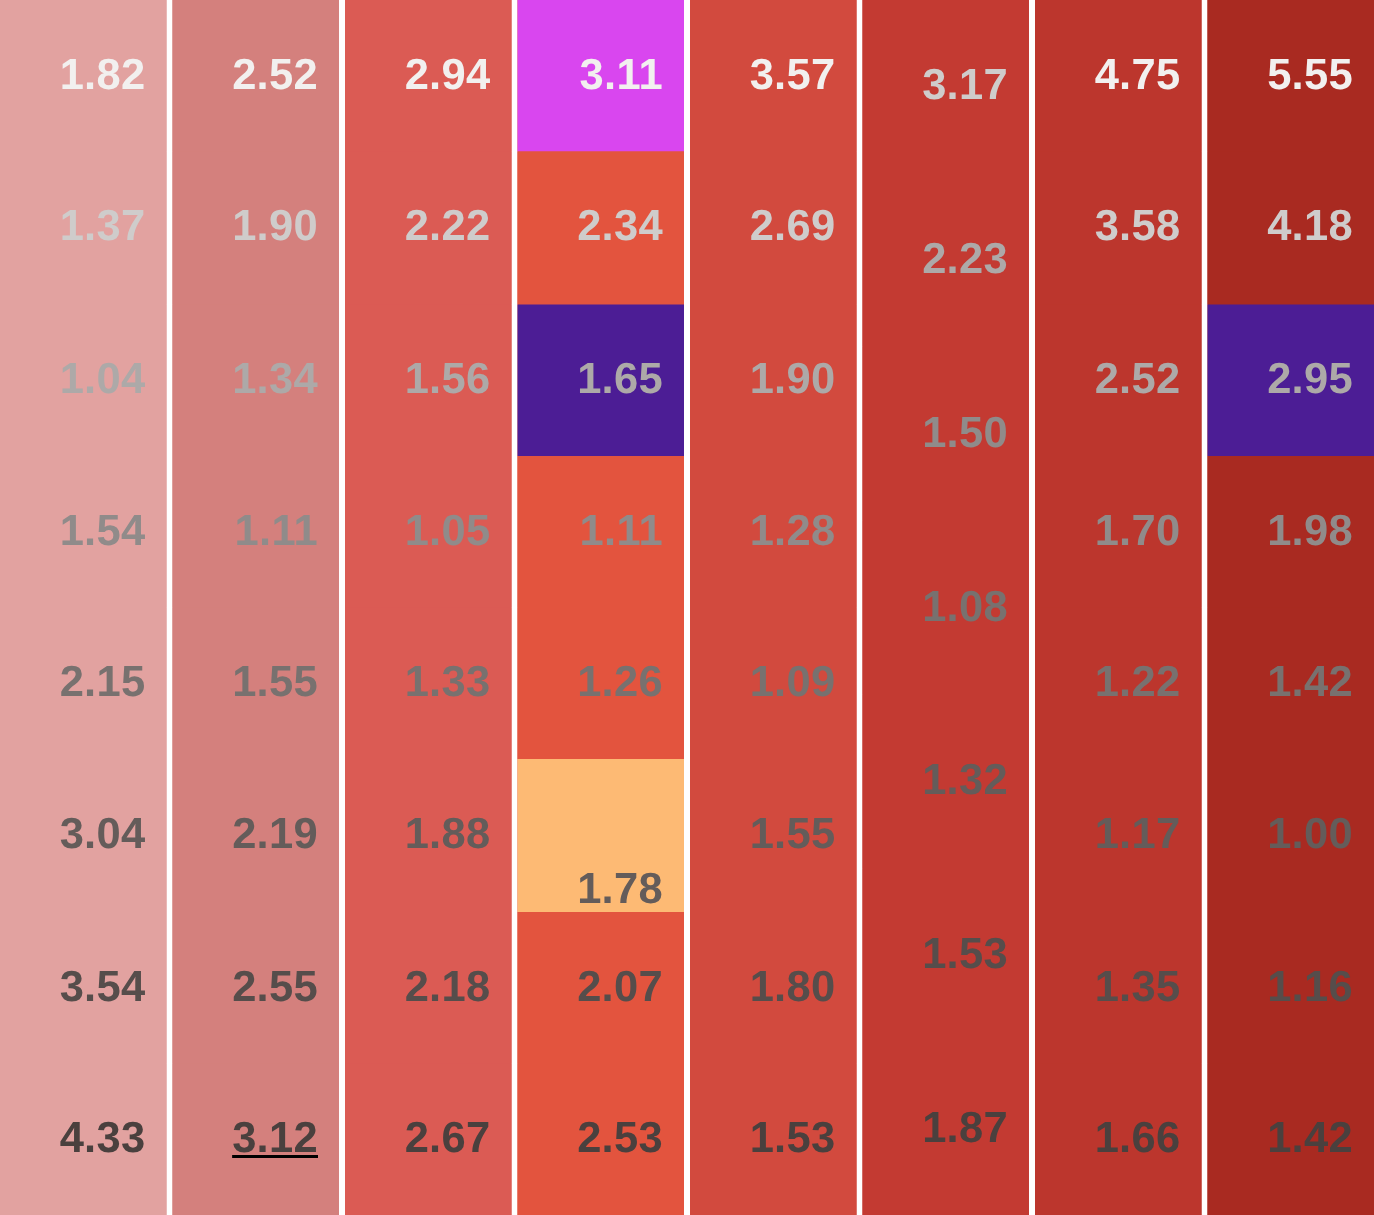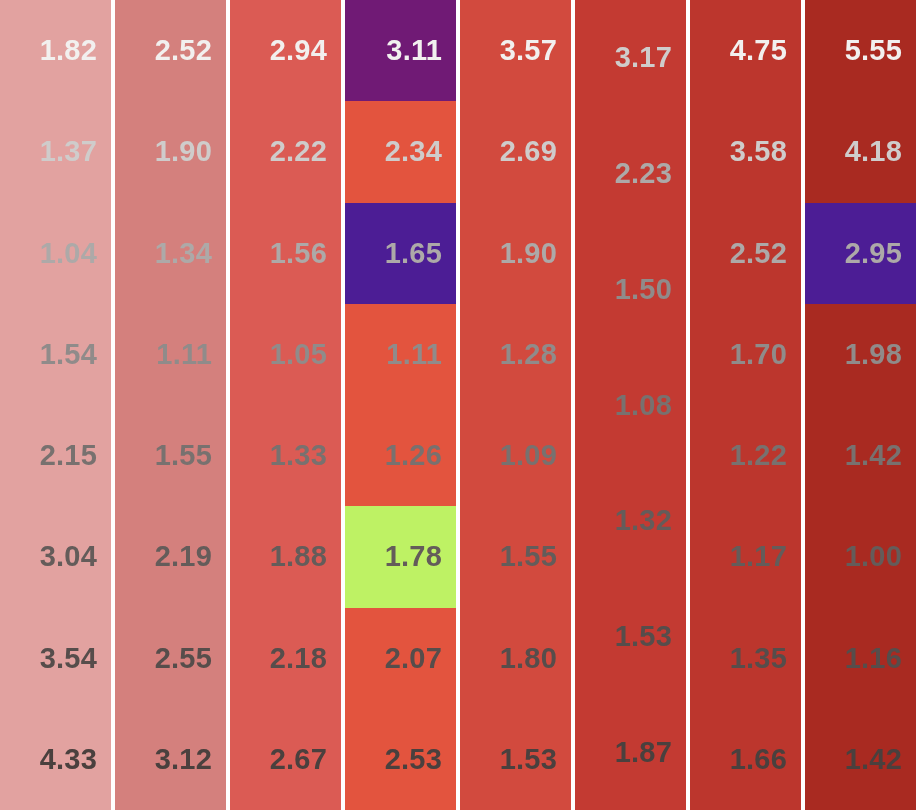--- a/index.html
+++ b/index.html
@@ -100,21 +100,21 @@
       </div>
       <div class="hm-cell" style="background: rgb(212, 128, 125);">
         <span class="hm-value" style="color: rgb(120, 113, 111);">1.55</span>
       </div>
       <div class="hm-cell" style="background: rgb(212, 128, 125);">
         <span class="hm-value" style="color: rgb(100, 92, 90);">2.19</span>
       </div>
       <div class="hm-cell" style="background: rgb(212, 128, 125);">
         <span class="hm-value" style="color: rgb(86, 77, 75);">2.55</span>
       </div>
-      <div class="hm-cell" style="background: rgb(212, 128, 125);">
+      <div class="hm-cell" style="background: rgb(212, 128, 125); text-decoration: underline;">
         <span class="hm-value" style="color: rgb(74, 64, 62);">3.12</span>
       </div>
     </div>
     <div class="hm-column" style="background: rgb(219, 91, 84);">
       <div class="hm-cell" style="background: rgb(219, 91, 84);">
         <span class="hm-value" style="color: rgb(242, 240, 239);">2.94</span>
       </div>
       <div class="hm-cell" style="background: rgb(219, 91, 84);">
         <span class="hm-value" style="color: rgb(207, 204, 203);">2.22</span>
       </div>
@@ -131,36 +131,36 @@
         <span class="hm-value" style="color: rgb(100, 92, 90);">1.88</span>
       </div>
       <div class="hm-cell" style="background: rgb(219, 91, 84);">
         <span class="hm-value" style="color: rgb(86, 77, 75);">2.18</span>
       </div>
       <div class="hm-cell" style="background: rgb(219, 91, 84);">
         <span class="hm-value" style="color: rgb(74, 64, 62);">2.67</span>
       </div>
     </div>
     <div class="hm-column" style="background: rgb(227, 84, 62);">
-      <div class="hm-cell" style="background: #701a75;">
+      <div class="hm-cell" style="background: #d946ef;">
         <span class="hm-value" style="color: rgb(242, 240, 239);">3.11</span>
       </div>
       <div class="hm-cell" style="background: rgb(227, 84, 62);">
         <span class="hm-value" style="color: rgb(207, 204, 203);">2.34</span>
       </div>
       <div class="hm-cell" style="background: #4c1d95;">
         <span class="hm-value" style="color: rgb(173, 169, 168);">1.65</span>
       </div>
       <div class="hm-cell" style="background: rgb(227, 84, 62);">
         <span class="hm-value" style="color: rgb(144, 139, 138);">1.11</span>
       </div>
       <div class="hm-cell" style="background: rgb(227, 84, 62);">
         <span class="hm-value" style="color: rgb(120, 113, 111);">1.26</span>
       </div>
-      <div class="hm-cell" style="background: #bef264;">
+      <div class="hm-cell" style="background: #fdba74; align-items: flex-end;">
         <span class="hm-value" style="color: rgb(100, 92, 90);">1.78</span>
       </div>
       <div class="hm-cell" style="background: rgb(227, 84, 62);">
         <span class="hm-value" style="color: rgb(86, 77, 75);">2.07</span>
       </div>
       <div class="hm-cell" style="background: rgb(227, 84, 62);">
         <span class="hm-value" style="color: rgb(74, 64, 62);">2.53</span>
       </div>
     </div>
     <div class="hm-column" style="background: rgb(210, 74, 62);">

